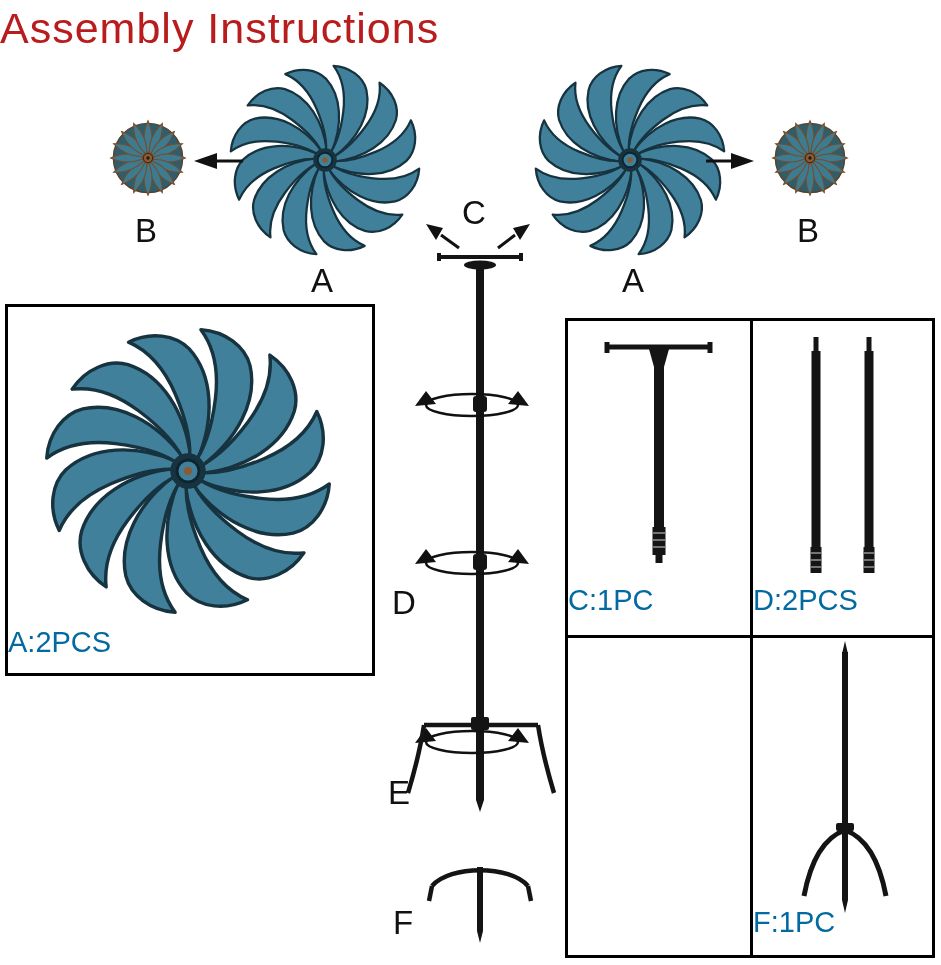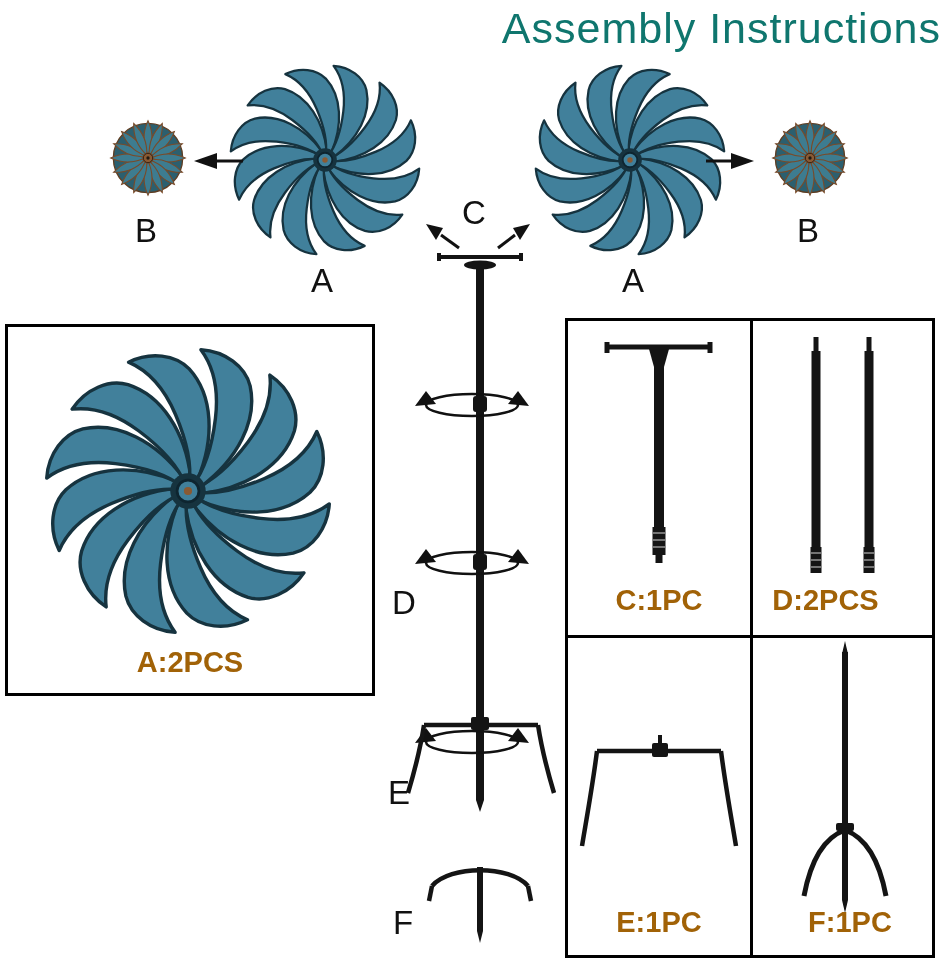--- a/index.html
+++ b/index.html
@@ -1,24 +1,24 @@
 <!DOCTYPE html>
 <html><head>
 <meta charset="utf-8">
 <style>
   html,body{margin:0;padding:0;background:#fff;}
   .stage{position:relative;width:941px;height:965px;background:#fff;overflow:hidden;
          font-family:"Liberation Sans",sans-serif;color:#111;}
   .abs{position:absolute;}
   .lbl{position:absolute;text-align:center;color:#111;line-height:1;}
-  .title{position:absolute;left:0;top:4px;width:100%;text-align:right;
-         font-size:43px;letter-spacing:1px;color:#0f766e;}
+  .title{position:absolute;left:0;top:4px;width:100%;text-align:left;
+         font-size:43px;letter-spacing:1px;color:#b91c1c;}
   .part-letter{font-size:33px;}
   .pbox{position:absolute;border:3px solid #000;box-sizing:border-box;background:#fff;}
-  .count-lbl{position:absolute;left:0;width:100%;text-align:center;font-size:29px;color:#a16207;font-weight:bold;}
+  .count-lbl{position:absolute;left:0;width:100%;font-size:29px;color:#0369a1;}
   .grid-divider-v{position:absolute;top:0;width:3px;height:100%;background:#000;}
   .grid-divider-h{position:absolute;left:0;height:3px;width:100%;background:#000;}
   .cell{position:absolute;}
   svg{display:block;}
 </style>
 </head>
 <body>
 
 <div class="stage">
 
@@ -141,21 +141,21 @@
       <path d="M148 641 L151 656"></path>
     </g>
     <rect x="97" y="622" width="6" height="64" fill="#141414"></rect>
     <polygon points="97,686 103,686 100,698" fill="#141414"></polygon>
   </svg>
 
   <div class="lbl part-letter" style="left:383px;top:586px;width:42px">D</div>
   <div class="lbl part-letter" style="left:378px;top:776px;width:42px">E</div>
   <div class="lbl part-letter" style="left:382px;top:906px;width:42px">F</div>
 
-  <div class="pbox" style="left:5px;top:324px;width:370px;height:372px">
+  <div class="pbox" style="left:5px;top:304px;width:370px;height:372px">
     <svg class="abs" style="left:30px;top:14px;width:300px;height:300px" viewBox="-110 -110 220 220">
         <use href="#spinner-g"></use>
       </svg>
     <div class="count-lbl" style="bottom:14px">A:2PCS</div>
   </div>
 
 
   <div class="pbox" style="left:565px;top:318px;width:370px;height:640px">
     <div class="grid-divider-v" style="left:182px"></div>
     <div class="grid-divider-h" style="top:314px"></div>
@@ -195,32 +195,20 @@
           <line x1="58" y1="239" x2="68" y2="239"></line>
           <line x1="58" y1="246" x2="68" y2="246"></line>
           <line x1="111" y1="232" x2="121" y2="232"></line>
           <line x1="111" y1="239" x2="121" y2="239"></line>
           <line x1="111" y1="246" x2="121" y2="246"></line>
         </g>
       </svg>
       <div class="count-lbl" style="bottom:18px">D:2PCS</div>
     </div>
 
-    <div class="cell" style="left:0;top:317px;width:182px;height:317px">
-      <svg class="abs" style="left:0;top:0;width:182px;height:317px" viewBox="0 0 182 317">
-        <rect x="84" y="105" width="16" height="14" rx="2" fill="#141414"></rect>
-        <rect x="90" y="97" width="4" height="9" fill="#141414"></rect>
-        <g stroke="#141414" stroke-width="4.5" fill="none">
-          <path d="M29 113 L153 113"></path>
-          <path d="M29 113 C 25 145 19 178 14 208"></path>
-          <path d="M153 113 C 157 145 163 178 168 208"></path>
-        </g>
-      </svg>
-      <div class="count-lbl" style="bottom:16px">E:1PC</div>
-    </div>
 
     <div class="cell" style="left:185px;top:317px;width:194px;height:317px">
       <svg class="abs" style="left:0;top:0;width:179px;height:317px" viewBox="0 0 179 317">
         <polygon points="89,16 95,16 92,3" fill="#141414"></polygon>
         <rect x="89" y="14" width="6" height="178" fill="#141414"></rect>
         <rect x="83" y="185" width="18" height="8" rx="2" fill="#141414"></rect>
         <g stroke="#141414" stroke-width="5" fill="none">
           <path d="M92 192 C 70 200 57 226 51 258"></path>
           <path d="M92 192 C 114 200 127 226 133 258"></path>
         </g>

